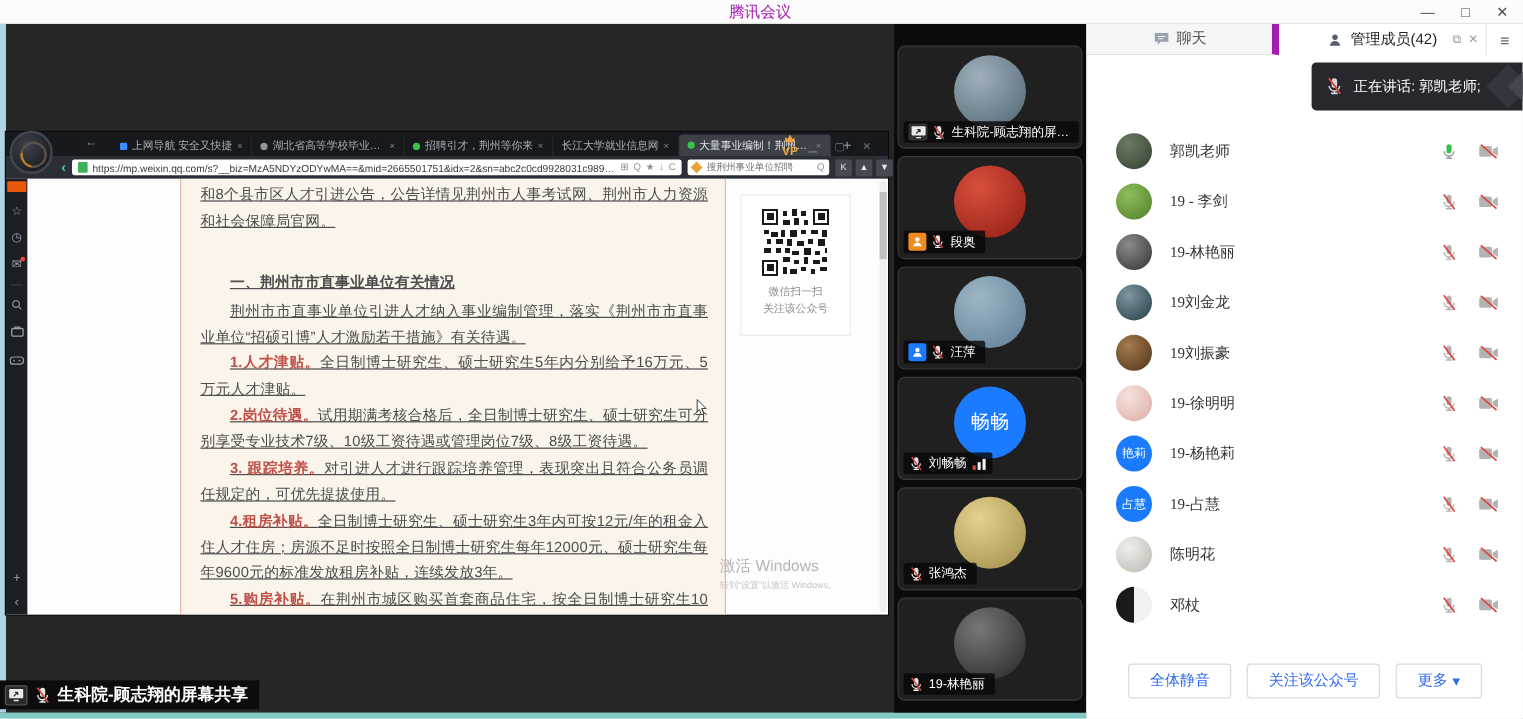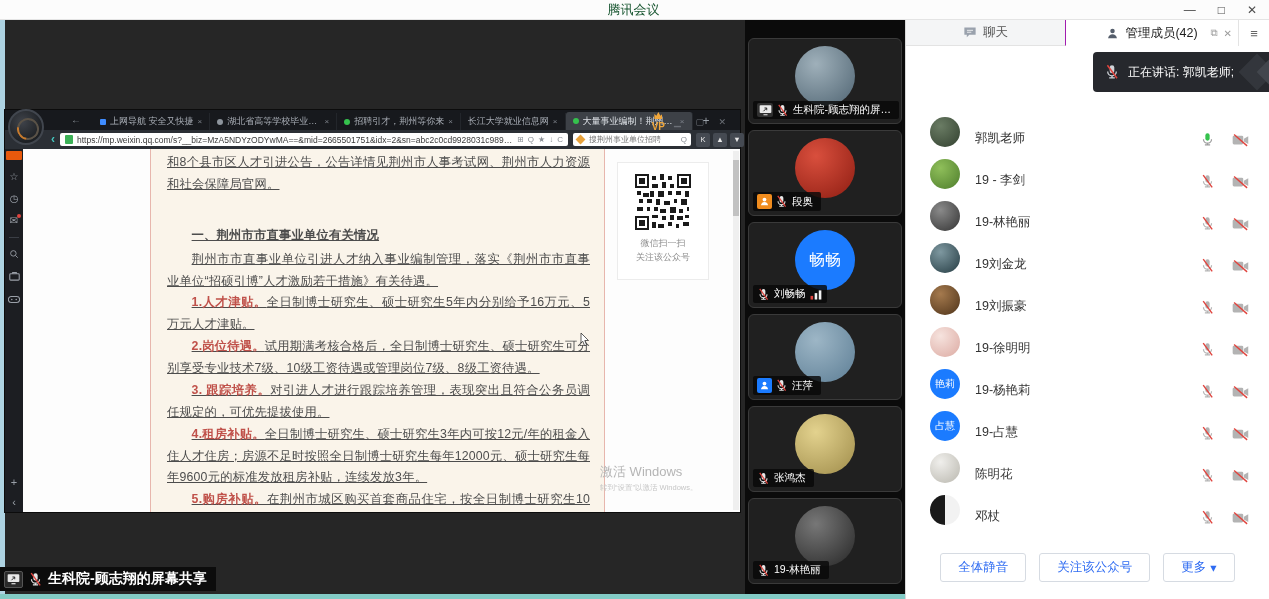--- a/index.html
+++ b/index.html
@@ -1,21 +1,21 @@
 <!DOCTYPE html>
 <html><head>
 <meta charset="utf-8">
 <style>
   html,body{margin:0;padding:0;}
   body{width:1269px;height:599px;overflow:hidden;font-family:"Liberation Sans","DejaVu Sans",sans-serif;background:#fff;}
   #app{position:relative;width:1269px;height:599px;overflow:hidden;background:#fff;}
 
   
   .titlebar{position:absolute;left:0;top:0;width:1269px;height:20px;background:#fcfcfc;border-bottom:1px solid #e4e4e4;box-sizing:border-box;}
-  .titlebar .title{position:absolute;left:50%;top:0;transform:translateX(-52%);line-height:20px;font-size:13px;color:#14532d;}
+  .titlebar .title{position:absolute;left:50%;top:0;transform:translateX(-52%);line-height:20px;font-size:13px;color:#a21caf;}
   .win-controls{position:absolute;right:12px;top:0;height:20px;display:flex;align-items:center;gap:22px;color:#4d4d4d;font-size:12px;}
   .win-controls span{cursor:default;}
 
   
   .stage{position:absolute;left:0;top:20px;width:745px;height:574px;background:#262626;overflow:hidden;}
   .desktop-edge{position:absolute;left:0;top:0;width:5px;height:574px;background:#aed3e2;}
   .teal-strip{position:absolute;left:0;top:594px;width:905px;height:5px;background:#82cbc5;}
 
   
   .browser{position:absolute;left:5px;top:90px;width:735px;height:402px;display:flex;flex-direction:column;background:#fff;box-shadow:0 0 0 1px #0c0c0c;}
@@ -83,30 +83,30 @@
   .t-label{position:absolute;left:4px;bottom:4px;max-width:146px;background:rgba(8,8,8,0.82);border-radius:2px;padding:2px 4px;display:flex;align-items:center;gap:4px;font-size:10.5px;color:#fff;box-sizing:border-box;}
   .t-name{white-space:nowrap;overflow:hidden;text-overflow:ellipsis;}
   .t-badges,.t-after{display:flex;align-items:center;gap:3px;flex:none;}
   .pbadge{width:15px;height:15px;border-radius:2px;display:inline-flex;align-items:center;justify-content:center;flex:none;}
   .badge-dark{width:16px;height:14px;background:#303030;border-radius:2px;display:inline-flex;align-items:center;justify-content:center;flex:none;}
 
   
   .panel{position:absolute;left:905px;top:20px;width:364px;height:579px;background:#fff;border-left:1px solid #d9d9d9;box-sizing:border-box;}
   .ptabs{display:flex;height:26px;}
   .ptab{display:flex;align-items:center;gap:6px;font-size:12.5px;box-sizing:border-box;}
-  .ptab-chat{width:160px;background:#f4f5f6;color:#555;justify-content:center;border-right:1px solid #a21caf;border-bottom:1px solid #e3e3e3;}
+  .ptab-chat{width:160px;background:#f4f5f6;color:#555;justify-content:center;border-right:6px solid #a21caf;border-bottom:1px solid #e3e3e3;}
   .ptab-members{flex:1;background:#fff;color:#1f1f1f;justify-content:center;position:relative;}
   .ptab-icons{position:absolute;right:6px;top:0;height:26px;display:flex;align-items:center;gap:6px;color:#9b9b9b;font-size:10px;}
   .pmenu{width:30px;border-left:1px solid #e3e3e3;display:flex;align-items:center;justify-content:center;color:#666;font-size:13px;}
   .search-row{padding:9px 15px 0;}
   .search-box{height:28px;border:1px solid #dcdfe3;border-radius:2px;display:flex;align-items:center;gap:7px;padding:0 9px;box-sizing:border-box;}
   .search-box input{flex:1;border:none;outline:none;font-size:12px;color:#333;background:transparent;font-family:inherit;}
   .search-box input::placeholder{color:#b0b0b0;}
   .member-list{position:absolute;left:0;top:85px;right:0;bottom:56px;overflow:hidden;}
-  .mrow{display:flex;align-items:flex-end;height:42px;padding:0 20px 0 24px;box-sizing:border-box;}
+  .mrow{display:flex;align-items:center;height:42px;padding:0 20px 0 24px;box-sizing:border-box;font-family:Liberation Serif, serif;}
   .m-avatar{flex:none;width:30px;height:30px;border-radius:50%;display:flex;align-items:center;justify-content:center;color:#fff;font-size:10px;}
   .m-name{flex:1;margin-left:15px;font-size:12.5px;color:#333;white-space:nowrap;overflow:hidden;text-overflow:ellipsis;}
   .m-mic{flex:none;margin-right:17px;display:flex;}
   .m-cam{flex:none;display:flex;}
   .pfooter{position:absolute;left:0;right:0;bottom:0;height:56px;background:#fff;display:flex;align-items:flex-start;justify-content:center;gap:13px;padding-top:10px;box-sizing:border-box;z-index:5;}
   .pbtn{height:29px;padding:0 17px;background:#fff;border:1px solid #d6dbe2;border-radius:3px;color:#2e6bf2;font-size:12.5px;display:flex;align-items:center;gap:4px;box-sizing:border-box;}
 
   
   .toast{position:absolute;left:1093px;top:52px;width:176px;height:40px;background:#26282d;border-radius:4px 0 0 4px;display:flex;align-items:center;gap:8px;padding:0 0 0 11px;box-sizing:border-box;z-index:40;overflow:hidden;color:#fff;}
   .toast-text{font-size:12px;white-space:nowrap;}
@@ -381,20 +381,43 @@
                 <path d="M8 12v1.8M5.2 13.8h5.6" stroke="#e6e6e6" stroke-width="1.3" fill="none"></path>
                 <path d="M3.4 1.2L13 14.2" stroke="#e0443e" stroke-width="1.5"></path>
               </svg>
             </span>
           </span>
         <span class="t-name">段奥</span>
         <span class="t-after"></span>
       </div>
     </div>
       <div class="tile">
+      <div class="t-avatar" style="background: radial-gradient(circle at 35% 30%, rgb(157, 182, 198), rgb(93, 126, 149));"></div>
+      <div class="t-label">
+        <span class="t-badges">
+            <span class="pbadge" style="background:#1b7bff">
+              <svg width="11" height="11" viewBox="0 0 16 16">
+                <circle cx="8" cy="5.2" r="2.7" fill="#fff"></circle>
+                <path d="M2.8 13.4c.6-3.2 2.8-4.7 5.2-4.7s4.6 1.5 5.2 4.7z" fill="#fff"></path>
+              </svg>
+            </span>
+            <span style="display:flex">
+              <svg width="13" height="13" viewBox="0 0 16 16">
+                <rect x="5.7" y="1.3" width="4.6" height="8" rx="2.3" fill="#e6e6e6"></rect>
+                <path d="M3.7 7.6a4.3 4.3 0 0 0 8.6 0" fill="none" stroke="#e6e6e6" stroke-width="1.3"></path>
+                <path d="M8 12v1.8M5.2 13.8h5.6" stroke="#e6e6e6" stroke-width="1.3" fill="none"></path>
+                <path d="M3.4 1.2L13 14.2" stroke="#e0443e" stroke-width="1.5"></path>
+              </svg>
+            </span>
+          </span>
+        <span class="t-name">汪萍</span>
+        <span class="t-after"></span>
+      </div>
+    </div>
+      <div class="tile">
       <div class="t-avatar" style="background: rgb(27, 123, 255);">畅畅</div>
       <div class="t-label">
         <span class="t-badges">
             <span style="display:flex">
               <svg width="13" height="13" viewBox="0 0 16 16">
                 <rect x="5.7" y="1.3" width="4.6" height="8" rx="2.3" fill="#e6e6e6"></rect>
                 <path d="M3.7 7.6a4.3 4.3 0 0 0 8.6 0" fill="none" stroke="#e6e6e6" stroke-width="1.3"></path>
                 <path d="M8 12v1.8M5.2 13.8h5.6" stroke="#e6e6e6" stroke-width="1.3" fill="none"></path>
                 <path d="M3.4 1.2L13 14.2" stroke="#e0443e" stroke-width="1.5"></path>
               </svg>
@@ -403,43 +426,20 @@
         <span class="t-name">刘畅畅</span>
         <span class="t-after">
             <span style="display:flex">
               <svg width="13" height="11" viewBox="0 0 14 12">
                 <rect x="0.5" y="7.5" width="2.8" height="4" fill="#e0443e"></rect>
                 <rect x="5" y="4.5" width="2.8" height="7" fill="#f2f2f2"></rect>
                 <rect x="9.5" y="1.5" width="2.8" height="10" fill="#f2f2f2"></rect>
               </svg>
             </span>
           </span>
-      </div>
-    </div>
-      <div class="tile">
-      <div class="t-avatar" style="background: radial-gradient(circle at 35% 30%, rgb(157, 182, 198), rgb(93, 126, 149));"></div>
-      <div class="t-label">
-        <span class="t-badges">
-            <span class="pbadge" style="background:#1b7bff">
-              <svg width="11" height="11" viewBox="0 0 16 16">
-                <circle cx="8" cy="5.2" r="2.7" fill="#fff"></circle>
-                <path d="M2.8 13.4c.6-3.2 2.8-4.7 5.2-4.7s4.6 1.5 5.2 4.7z" fill="#fff"></path>
-              </svg>
-            </span>
-            <span style="display:flex">
-              <svg width="13" height="13" viewBox="0 0 16 16">
-                <rect x="5.7" y="1.3" width="4.6" height="8" rx="2.3" fill="#e6e6e6"></rect>
-                <path d="M3.7 7.6a4.3 4.3 0 0 0 8.6 0" fill="none" stroke="#e6e6e6" stroke-width="1.3"></path>
-                <path d="M8 12v1.8M5.2 13.8h5.6" stroke="#e6e6e6" stroke-width="1.3" fill="none"></path>
-                <path d="M3.4 1.2L13 14.2" stroke="#e0443e" stroke-width="1.5"></path>
-              </svg>
-            </span>
-          </span>
-        <span class="t-name">汪萍</span>
-        <span class="t-after"></span>
       </div>
     </div>
       <div class="tile">
       <div class="t-avatar" style="background: radial-gradient(circle at 35% 30%, rgb(227, 210, 142), rgb(159, 140, 74));"></div>
       <div class="t-label">
         <span class="t-badges">
             <span style="display:flex">
               <svg width="13" height="13" viewBox="0 0 16 16">
                 <rect x="5.7" y="1.3" width="4.6" height="8" rx="2.3" fill="#e6e6e6"></rect>
                 <path d="M3.7 7.6a4.3 4.3 0 0 0 8.6 0" fill="none" stroke="#e6e6e6" stroke-width="1.3"></path>

